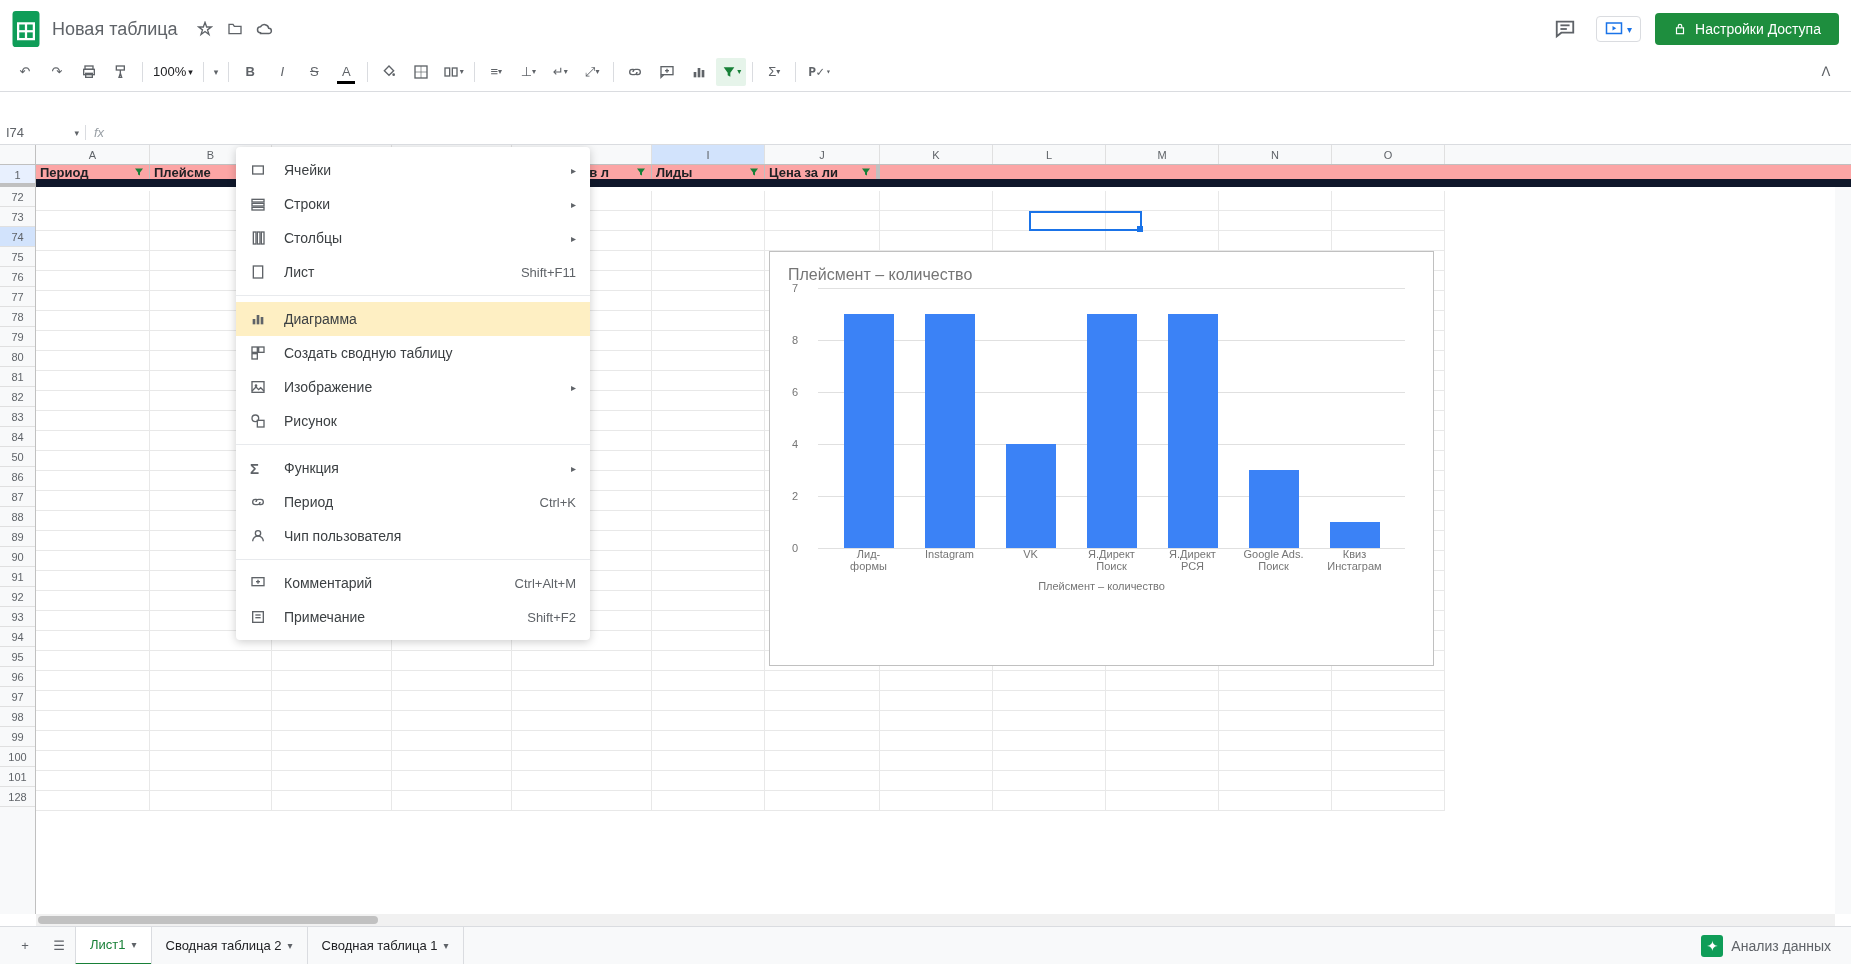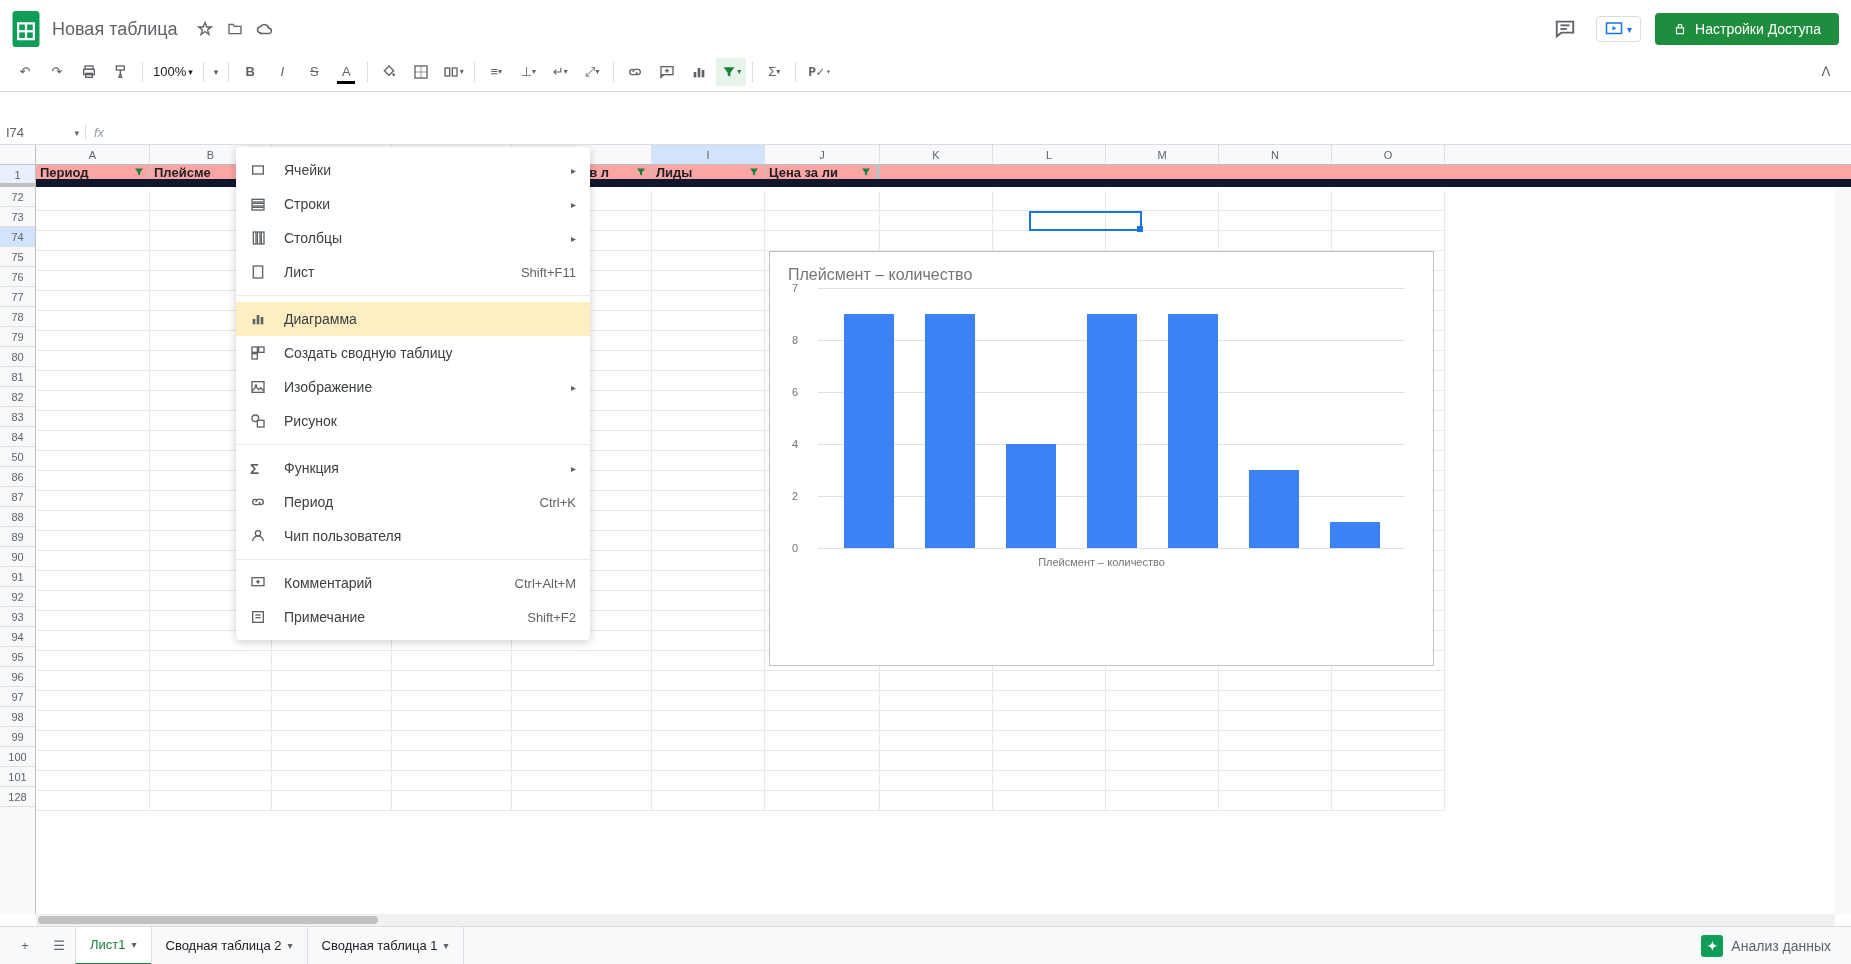--- a/index.html
+++ b/index.html
@@ -832,20 +832,29 @@
             <div class="chart-bars">
               <div class="chart-bar" style="height: 90%;"></div>
               <div class="chart-bar" style="height: 90%;"></div>
               <div class="chart-bar" style="height: 40%;"></div>
               <div class="chart-bar" style="height: 90%;"></div>
               <div class="chart-bar" style="height: 90%;"></div>
               <div class="chart-bar" style="height: 30%;"></div>
               <div class="chart-bar" style="height: 10%;"></div>
             </div>
           </div>
+        <div class="chart-xlabels" id="chartxlabels">
+            <div class="chart-xlabel">Лид-формы</div>
+            <div class="chart-xlabel">Instagram</div>
+            <div class="chart-xlabel">VK</div>
+            <div class="chart-xlabel">Я.Директ Поиск</div>
+            <div class="chart-xlabel">Я.Директ РСЯ</div>
+            <div class="chart-xlabel">Google Ads. Поиск</div>
+            <div class="chart-xlabel">Квиз Инстаграм</div>
+          </div>
         <div class="chart-axis-title">Плейсмент – количество</div>
       </div>
     </div>
 
     <div class="dropdown" id="dropdown">
         <div class="dd-item">
           <span class="dd-icon">
             <svg width="16" height="16" viewBox="0 0 24 24">
               <rect x="4" y="6" width="16" height="12" fill="none" stroke="#5f6368" stroke-width="2"></rect>
             </svg>

